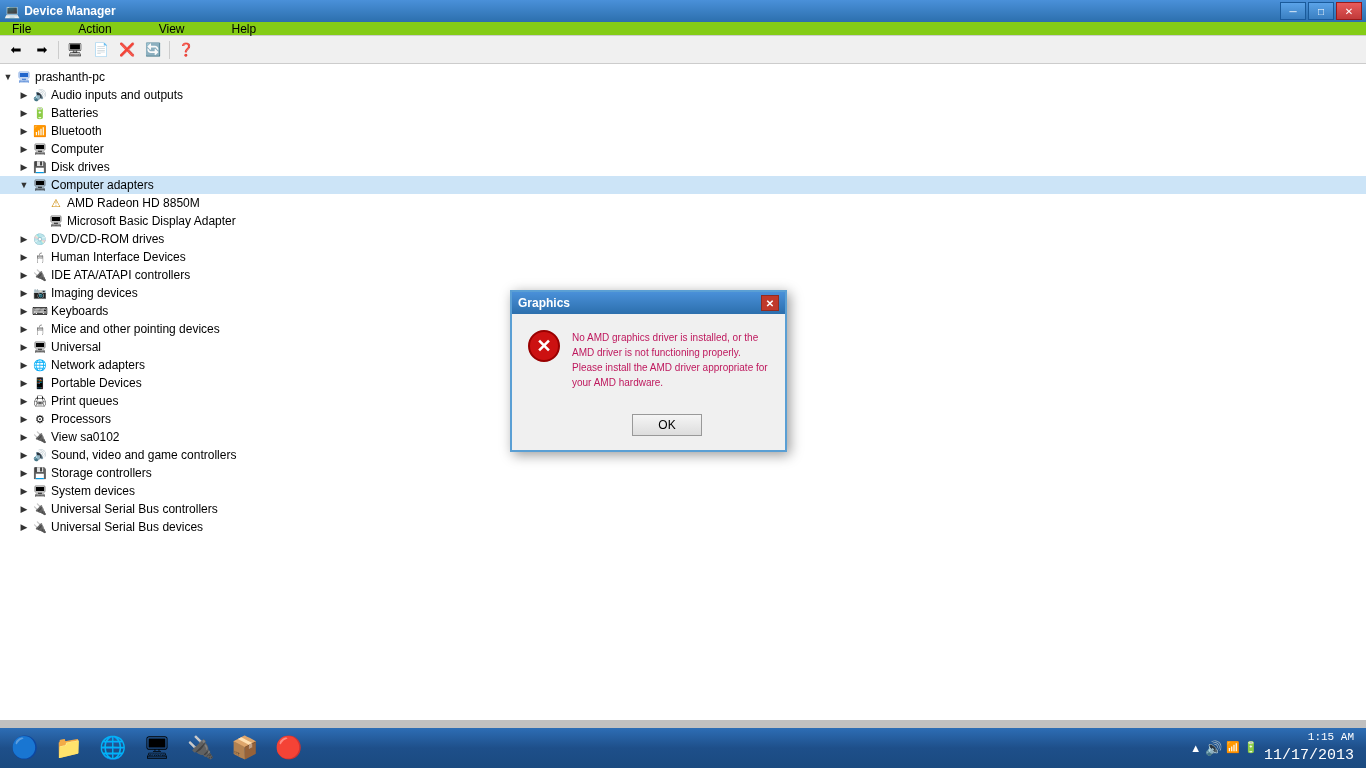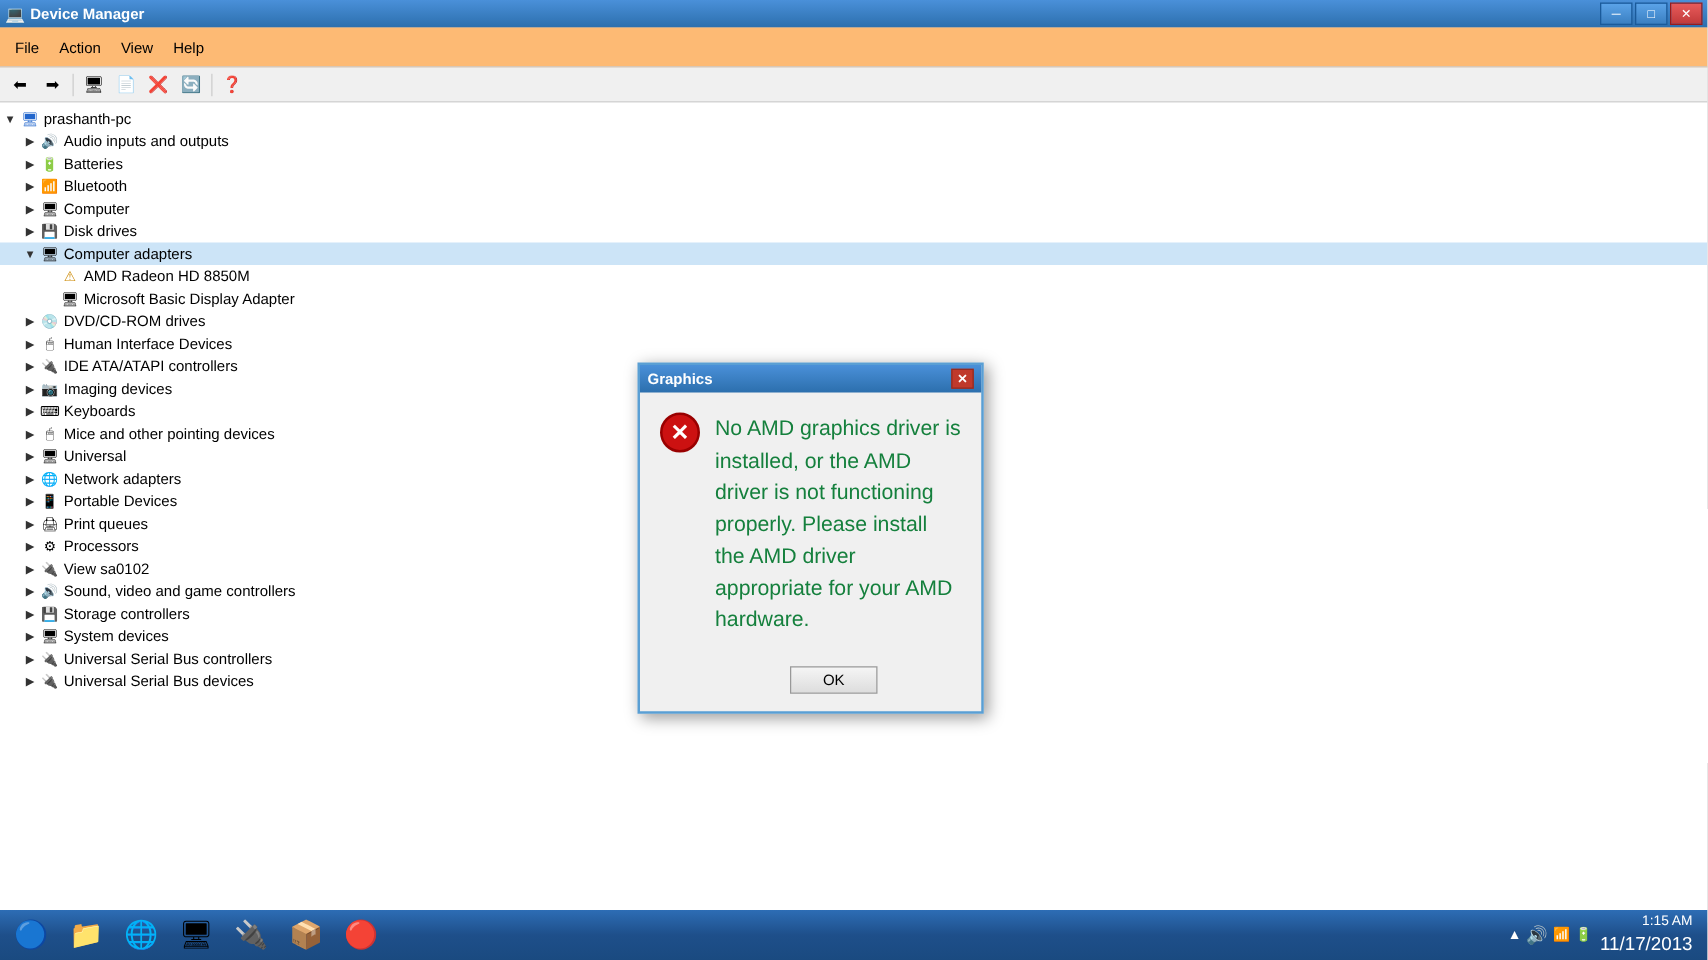--- a/index.html
+++ b/index.html
@@ -48,26 +48,27 @@
       align-items: center;
       justify-content: center;
     }
     .title-btn.close {
       background: linear-gradient(to bottom, #e85b5b, #c13a3a);
       border-color: #9a1a1a;
     }
 
     
     .menu-bar {
-      background: #fdba74;
-      height: 32px;
+      background: #84cc16;
+      height: 14px;
       display: flex;
       align-items: center;
       border-bottom: 1px solid #ccc;
       padding: 0 4px;
+      gap: 31px;
     }
     .menu-item {
       padding: 2px 8px;
       cursor: pointer;
       font-size: 12px;
     }
 
     
     .toolbar {
       background: #f0f0f0;
@@ -177,20 +178,21 @@
       display: flex;
       align-items: center;
       gap: 6px;
       color: white;
       font-size: 11px;
       padding-right: 8px;
     }
     .taskbar-time {
       text-align: right;
       line-height: 1.4;
+      font-family: Liberation Mono, monospace;
     }
     .taskbar-icons {
       display: flex;
       align-items: center;
       gap: 4px;
       font-size: 12px;
     }
 
     
     .dialog-overlay {
@@ -256,23 +258,23 @@
       background: #cc1111;
       border: 2px solid #990000;
       display: flex;
       align-items: center;
       justify-content: center;
       color: white;
       font-size: 18px;
       font-weight: bold;
     }
     .dialog-message {
-      font-size: 17px;
+      font-size: 10px;
       line-height: 1.5;
-      color: #15803d;
+      color: #be185d;
     }
     .dialog-footer {
       padding: 8px 16px 14px;
       display: flex;
       justify-content: center;
       margin-left: 37px;
     }
     .dialog-ok-btn {
       width: 70px;
       height: 22px;

